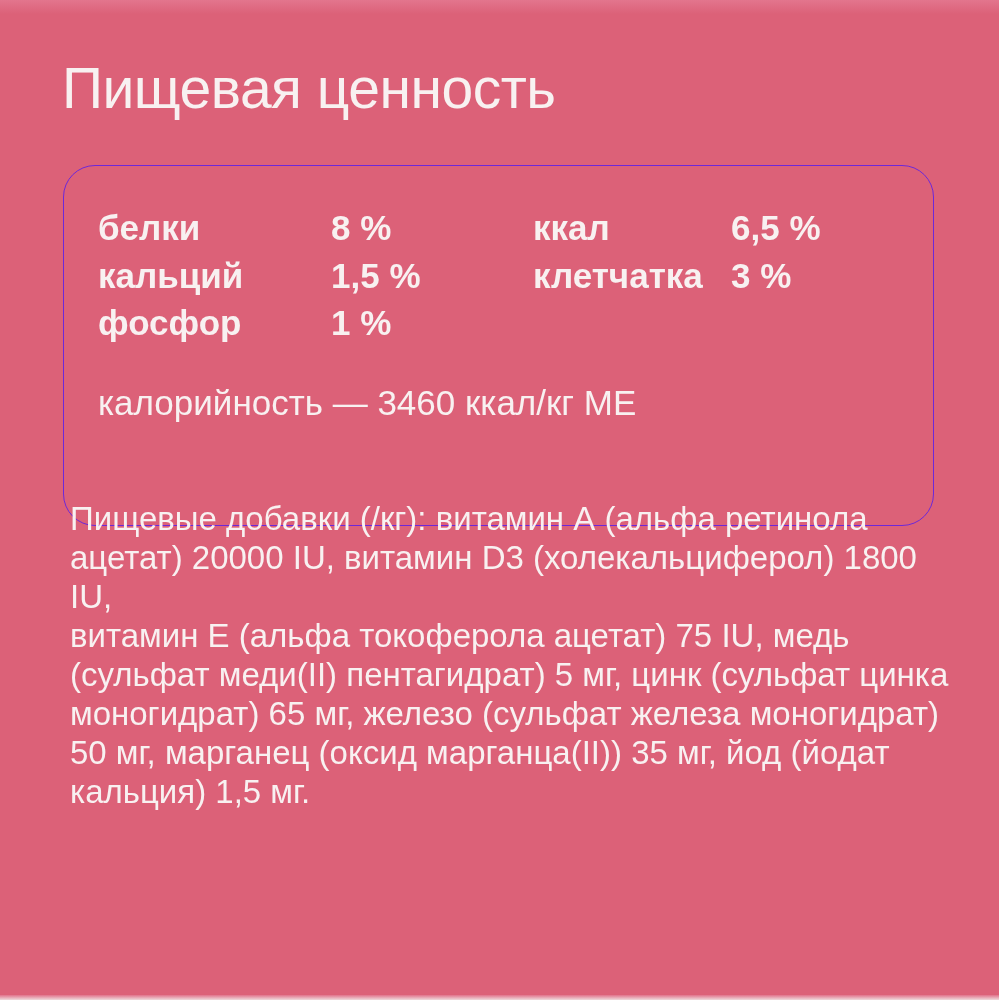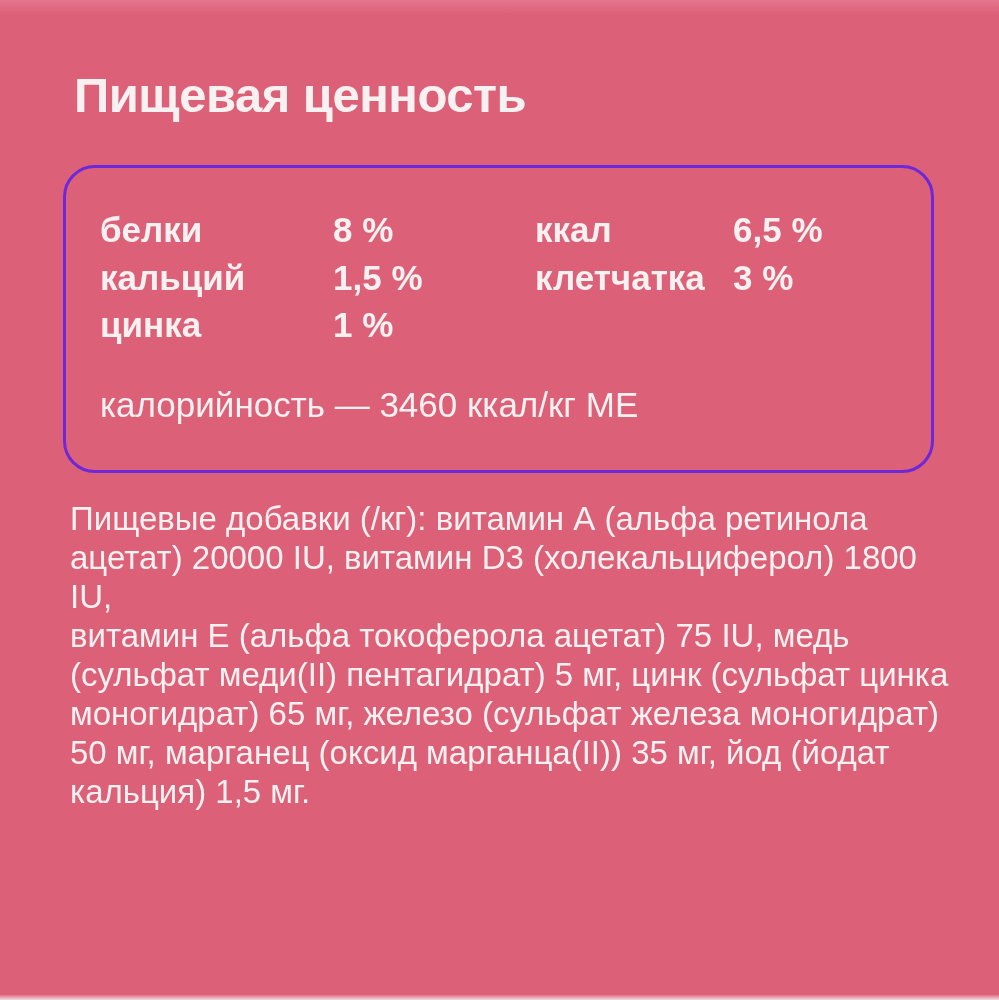--- a/index.html
+++ b/index.html
@@ -25,35 +25,35 @@
   .bottom-edge {
     position: absolute;
     left: 0; bottom: 0;
     width: 100%; height: 5px;
     background: linear-gradient(#e1728b, #efdcdd);
   }
   .title {
     position: absolute;
     left: 62px;
     top: 55px;
-    margin: 12px;
-    font-size: 49px;
-    font-weight: bold;
+    margin: 0;
+    font-size: 57px;
+    font-weight: normal;
     letter-spacing: -0.5px;
     color: #f8f1f1;
     white-space: nowrap;
   }
   .nutrition-box {
     position: absolute;
     left: 63px;
     top: 165px;
     width: 871px;
-    height: 308px;
+    height: 361px;
     box-sizing: border-box;
-    border: 3px solid #6d28d9;
+    border: 1px solid #6d28d9;
     border-radius: 32px;
   }
   .nutrition-grid {
     position: absolute;
     left: 34px;
     top: 38px;
     right: 10px;
     display: grid;
     grid-template-columns: 233px 202px 198px 1fr;
   }
@@ -98,21 +98,21 @@
       <div class="cell label">белки</div>
       <div class="cell value">8 %</div>
       <div class="cell label">ккал</div>
       <div class="cell value">6,5 %</div>
 
       <div class="cell label">кальций</div>
       <div class="cell value">1,5 %</div>
 
       <div class="cell label">клетчатка</div>
       <div class="cell value">3 %</div>
-      <div class="cell label">цинка</div>
+      <div class="cell label">фосфор</div>
       <div class="cell value">1 %</div>
     </div>
 
     <div class="calories">калорийность — 3460 ккал/кг МЕ</div>
 
   </div>
 
   <p class="additives">Пищевые добавки (/кг): витамин А (альфа ретинола
 ацетат) 20000 IU, витамин D3 (холекальциферол) 1800 IU,
 витамин Е (альфа токоферола ацетат) 75 IU, медь

